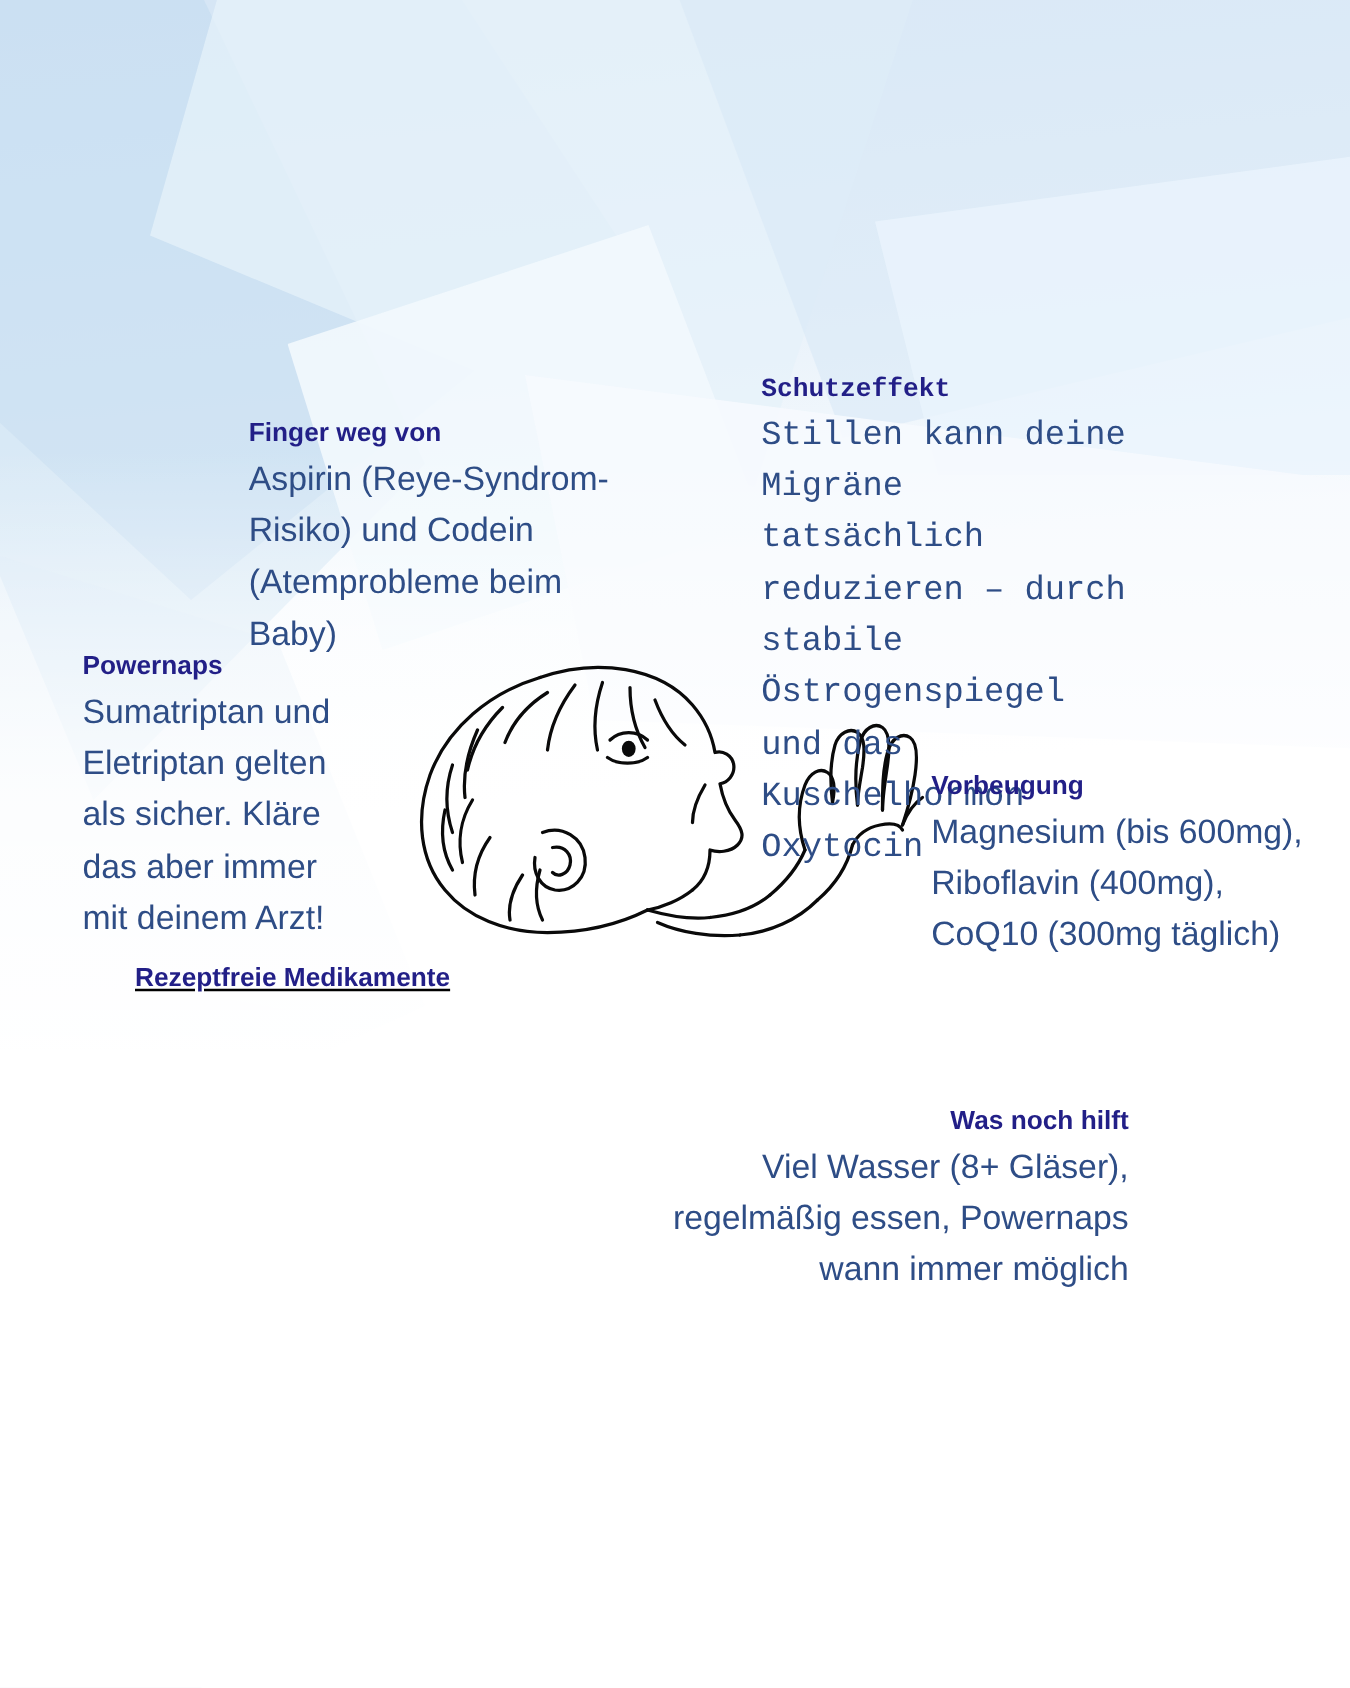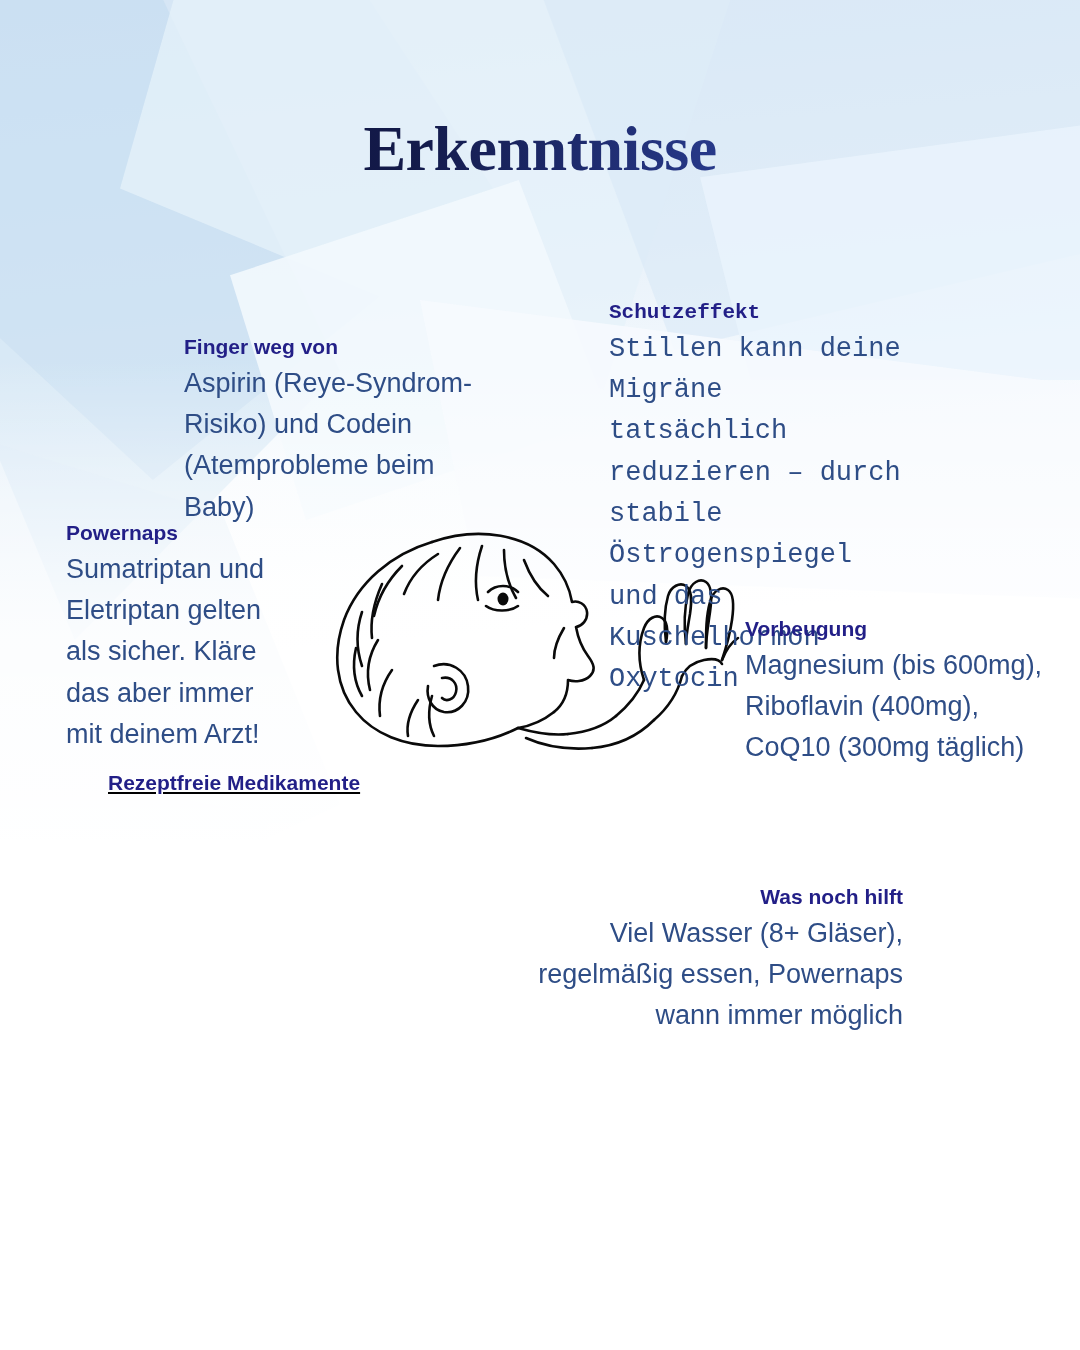--- a/index.html
+++ b/index.html
@@ -146,21 +146,21 @@
     color: #221f87;
     line-height: 1.28;
   }
   .callout p {
     margin: 0;
     font-size: 27px;
     font-weight: 400;
     color: #2e4d86;
     line-height: 1.53;
   }
-  .c-finger { left: 184px; top: 334px; width: 300px; }
+  .c-finger { left: 199px; top: 334px; width: 300px; }
   .c-schutz { left: 609px; top: 300px; width: 300px; font-family: Liberation Mono, monospace; }
   .c-triptane { left: 66px; top: 520px; width: 230px; }
   .c-vorbeugung { left: 745px; top: 616px; width: 300px; }
   .c-rezeptfrei { left: 108px; top: 770px; width: 270px; text-decoration: underline; }
   .c-wasnoch { left: 503px; top: 884px; width: 400px; text-align: right; }
 </style>
 </head>
 <body>
 
 <div class="poster">
@@ -174,21 +174,20 @@
     <div class="facet f5"></div>
     <div class="facet f6"></div>
     <div class="facet f7"></div>
     <div class="facet f8"></div>
     <div class="facet f9"></div>
     <div class="facet f10"></div>
     <div class="bg-fade"></div>
     <div class="bg-bottom"></div>
   </div>
 
-  <div class="title">Erkenntnisse</div>
 
   <div class="illustration">
     <svg viewBox="0 0 460 290" width="460" height="290" fill="none" stroke="#0a0a0a" stroke-width="2.6" stroke-linecap="round" stroke-linejoin="round">
 
       <path d="M150 22 C 196 6, 246 14, 272 44 C 284 58, 288 70, 290 82
                C 296 80, 304 84, 305 92 C 306 100, 300 106, 294 107
                C 296 118, 300 128, 306 136 C 312 144, 314 150, 308 156
                C 302 162, 292 162, 286 160
                C 286 172, 282 184, 272 192"></path>
 

